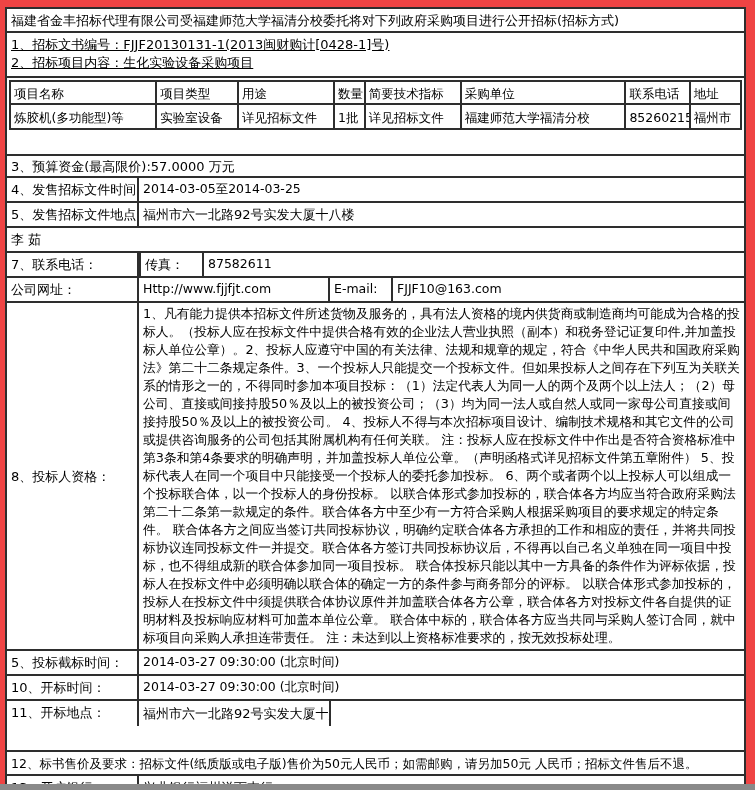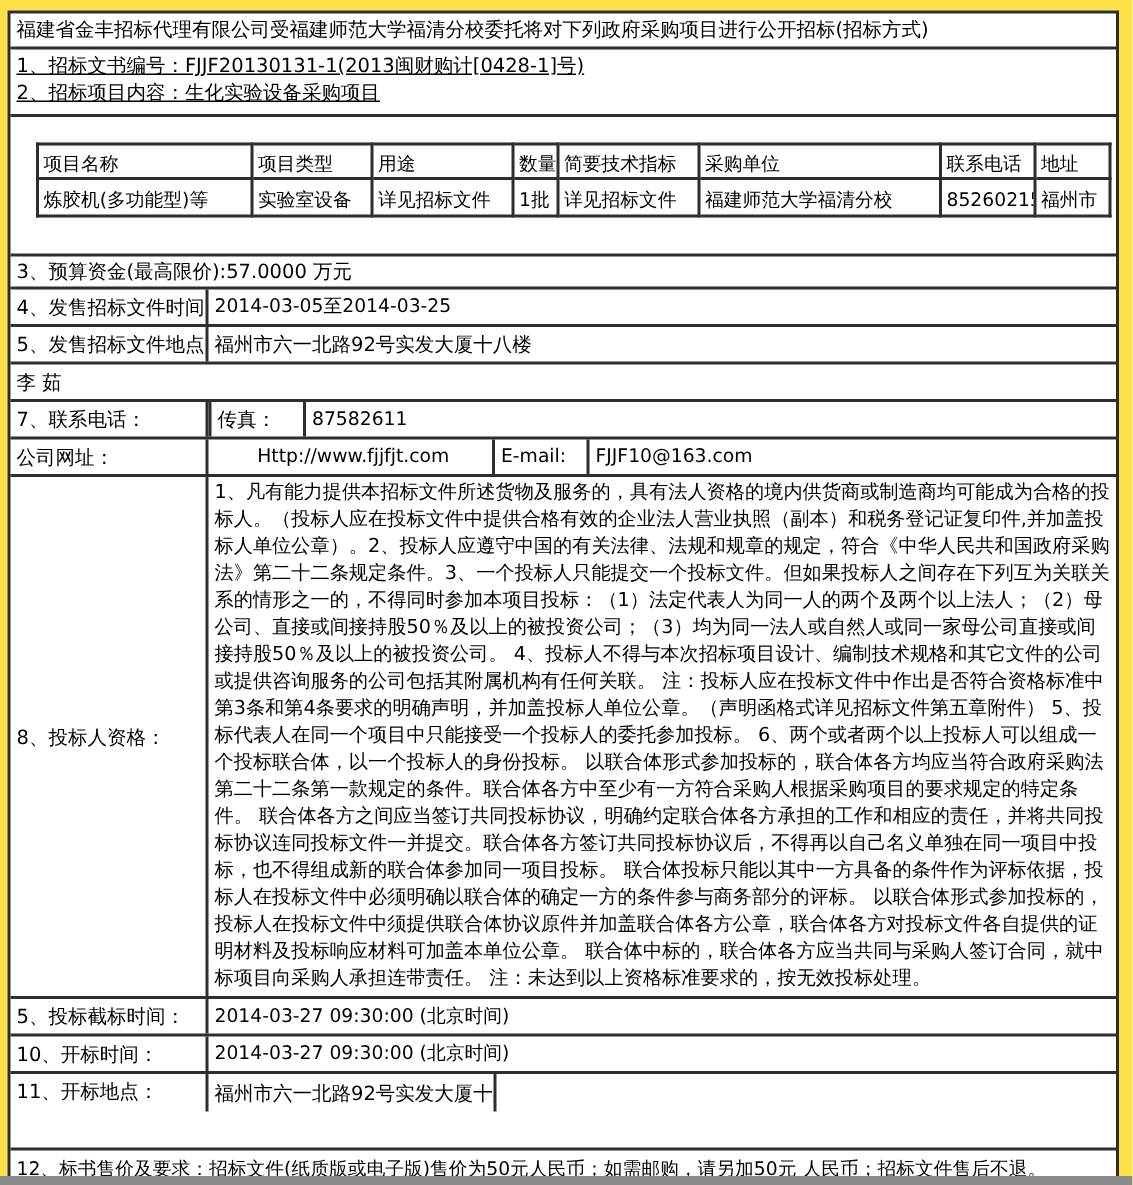--- a/index.html
+++ b/index.html
@@ -1,37 +1,37 @@
 <!DOCTYPE html>
 <html><head>
 <meta charset="utf-8">
 <style>
   html,body{margin:0;padding:0;}
   body{background:#ffffff;}
   .page{
     position:relative;
     width:755px;height:790px;
-    background:#fde047;
+    background:#ef4444;
     font-family:"DejaVu Sans","Liberation Sans",sans-serif;
     font-size:13px;color:#000;
     overflow:hidden;
   }
   .doc{
     position:absolute;left:5px;top:7px;width:741px;
     border:2px solid #2e2e2e;background:#fff;
     box-sizing:border-box;
   }
   .sec{border-top:2px solid #2e2e2e;}
   .sec.first{border-top:none;}
   .row-title{padding:3px 4px 2px 4px;line-height:17px;}
   .intro-box{padding:3px 4px 4px 4px;}
   .intro-line{line-height:16px;padding:1px 0;text-decoration:underline;}
 
   
-  .ptable-wrap{margin:17px;}
+  .ptable-wrap{margin:2px;}
   table.ptable{
     border-collapse:collapse;width:100%;table-layout:fixed;
   }
   table.ptable td{
     border:2px solid #2e2e2e;
     padding:3px 3px 2px 3px;
     overflow:hidden;white-space:nowrap;
     font-size:12.5px;line-height:15px;
   }
   table.ptable tr.hdr td{height:16px;}
@@ -148,21 +148,21 @@
       <div class="frow">
         <div class="fv">李 茹</div>
       </div>
       <div class="frow">
         <div class="fl">7、联系电话：</div>
         <div class="subcell-label">传真：</div>
         <div class="subcell-val mono">87582611</div>
       </div>
       <div class="frow">
         <div class="fl">公司网址：</div>
-        <div class="fv mono" style="flex:0 0 185px;text-align:center;">Http://www.fjjfjt.com</div>
+        <div class="fv mono" style="flex:0 0 185px;">Http://www.fjjfjt.com</div>
         <div class="subcell-label mono">E-mail:</div>
         <div class="subcell-val mono">FJJF10@163.com</div>
       </div>
     </div>
 
     <div class="sec frow tall">
       <div class="fl">8、投标人资格：</div>
       <div class="fv wrap qual-text">1、凡有能力提供本招标文件所述货物及服务的，具有法人资格的境内供货商或制造商均可能成为合格的投标人。（投标人应在投标文件中提供合格有效的企业法人营业执照（副本）和税务登记证复印件,并加盖投标人单位公章）。2、投标人应遵守中国的有关法律、法规和规章的规定，符合《中华人民共和国政府采购法》第二十二条规定条件。3、一个投标人只能提交一个投标文件。但如果投标人之间存在下列互为关联关系的情形之一的，不得同时参加本项目投标：（1）法定代表人为同一人的两个及两个以上法人；（2）母公司、直接或间接持股50％及以上的被投资公司；（3）均为同一法人或自然人或同一家母公司直接或间接持股50％及以上的被投资公司。 4、投标人不得与本次招标项目设计、编制技术规格和其它文件的公司或提供咨询服务的公司包括其附属机构有任何关联。 注：投标人应在投标文件中作出是否符合资格标准中第3条和第4条要求的明确声明，并加盖投标人单位公章。（声明函格式详见招标文件第五章附件） 5、投标代表人在同一个项目中只能接受一个投标人的委托参加投标。 6、两个或者两个以上投标人可以组成一个投标联合体，以一个投标人的身份投标。 以联合体形式参加投标的，联合体各方均应当符合政府采购法第二十二条第一款规定的条件。联合体各方中至少有一方符合采购人根据采购项目的要求规定的特定条件。 联合体各方之间应当签订共同投标协议，明确约定联合体各方承担的工作和相应的责任，并将共同投标协议连同投标文件一并提交。联合体各方签订共同投标协议后，不得再以自己名义单独在同一项目中投标，也不得组成新的联合体参加同一项目投标。 联合体投标只能以其中一方具备的条件作为评标依据，投标人在投标文件中必须明确以联合体的确定一方的条件参与商务部分的评标。 以联合体形式参加投标的，投标人在投标文件中须提供联合体协议原件并加盖联合体各方公章，联合体各方对投标文件各自提供的证明材料及投标响应材料可加盖本单位公章。 联合体中标的，联合体各方应当共同与采购人签订合同，就中标项目向采购人承担连带责任。 注：未达到以上资格标准要求的，按无效投标处理。</div>
     </div>
 

